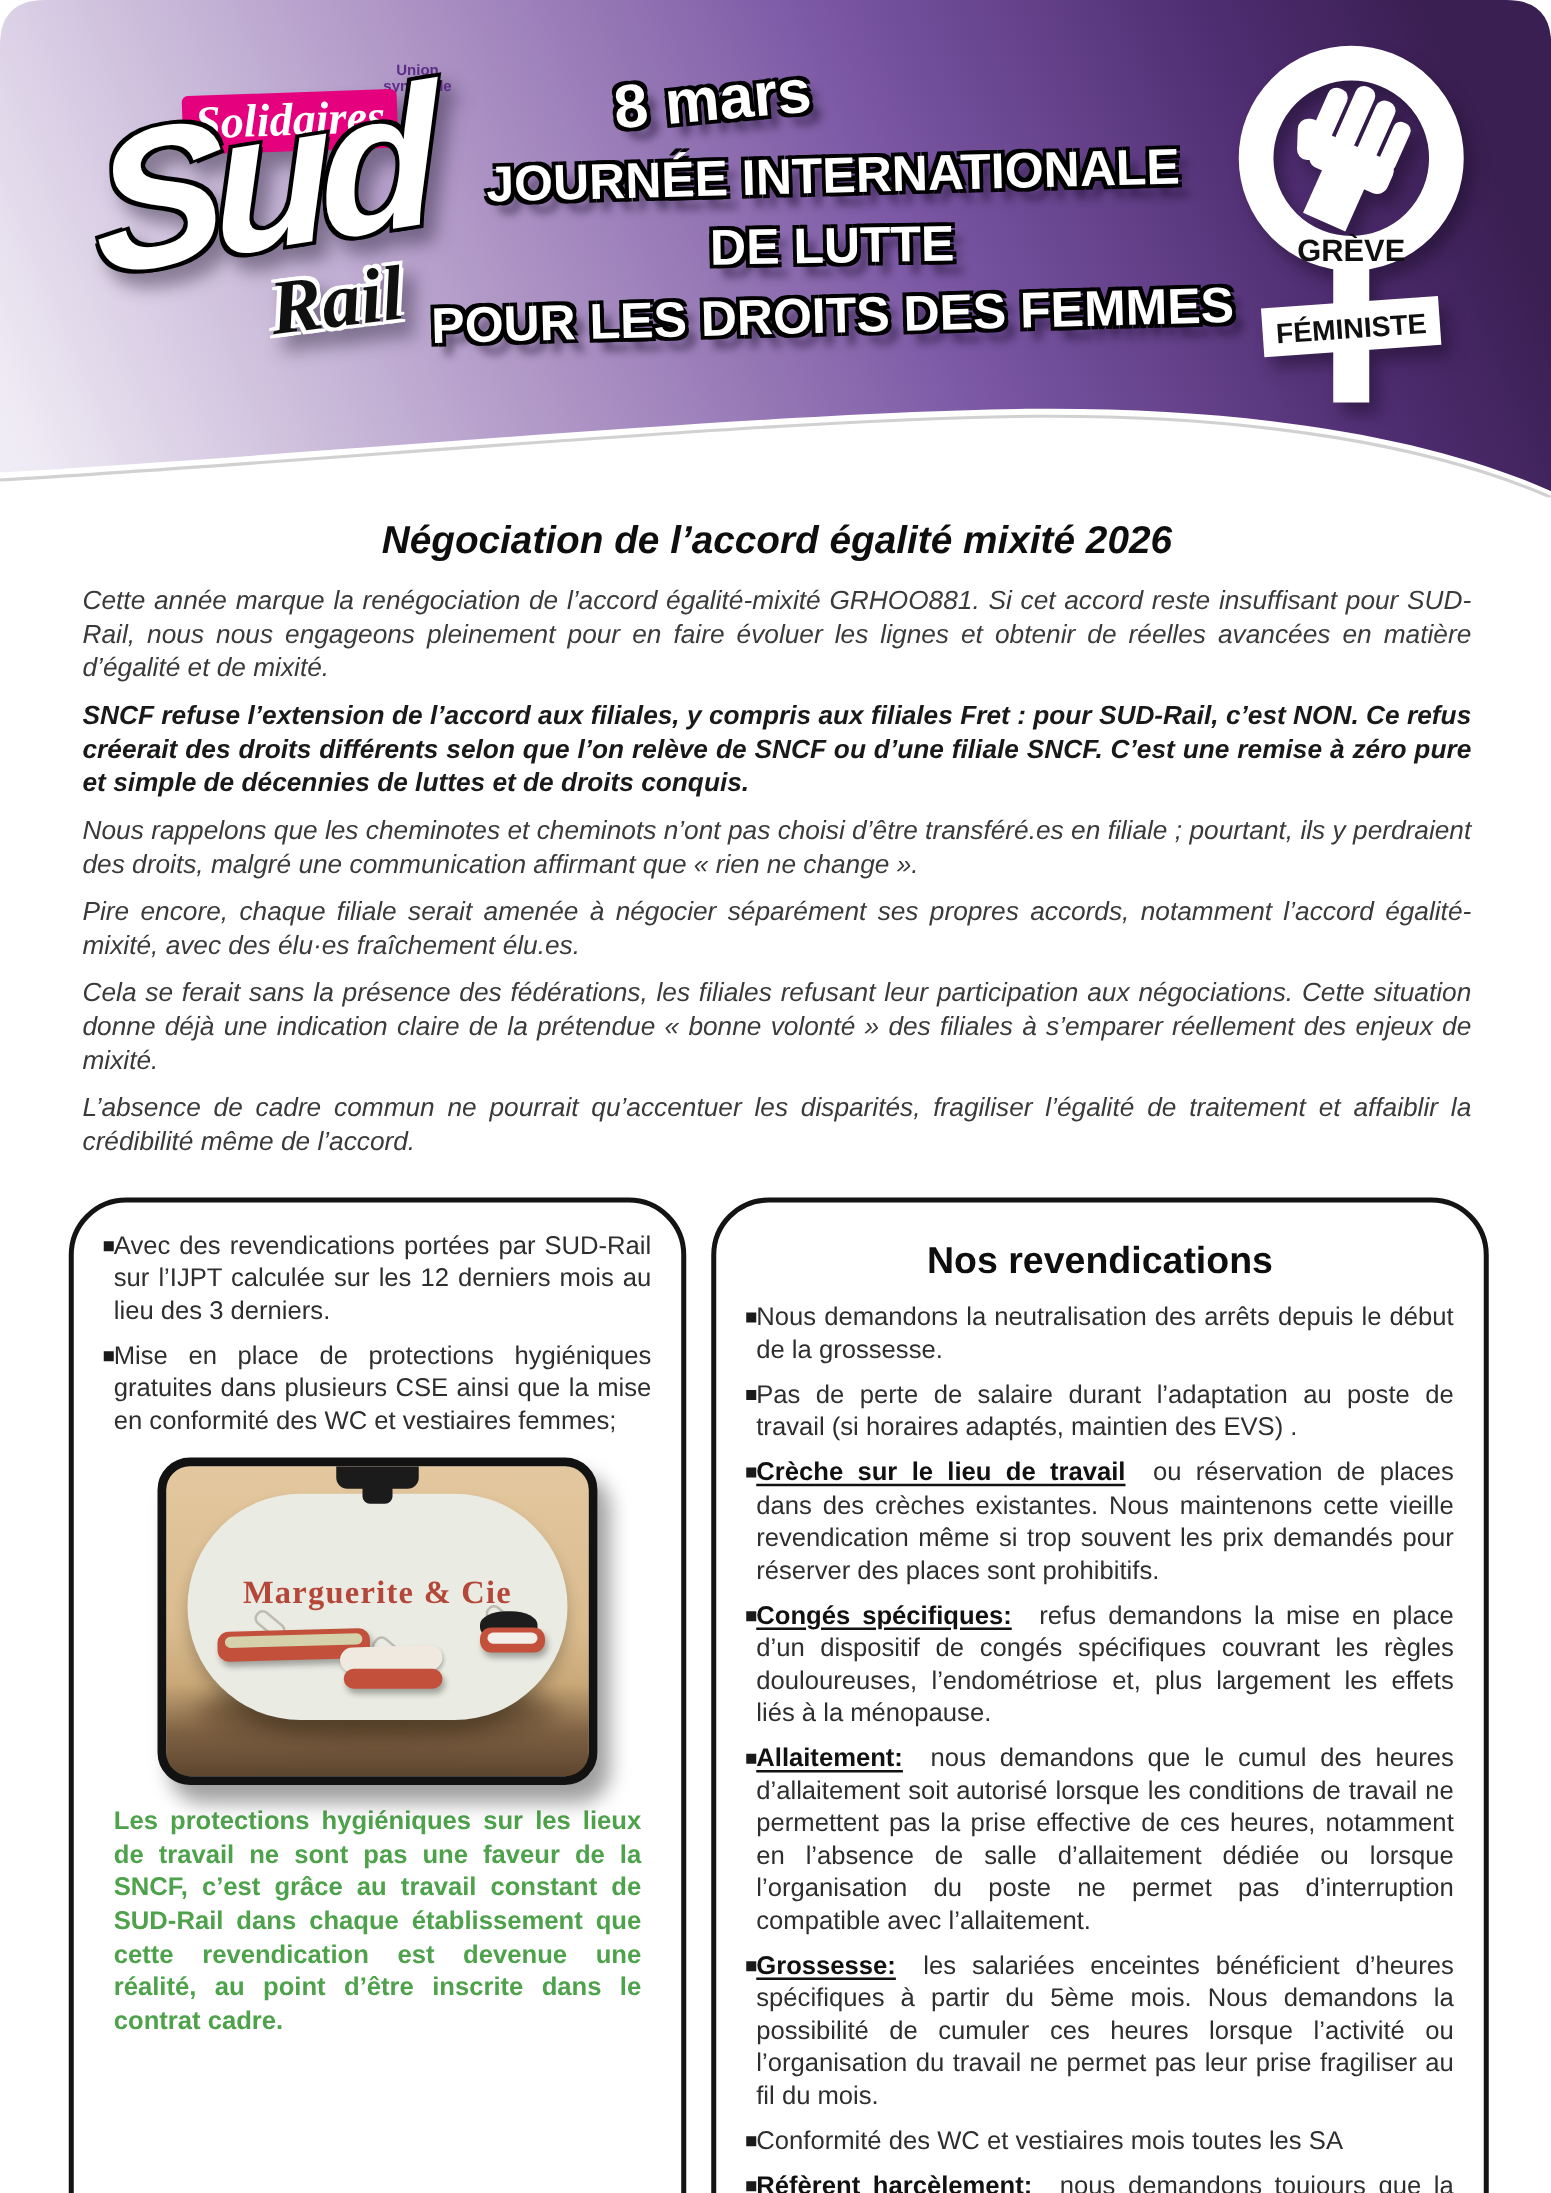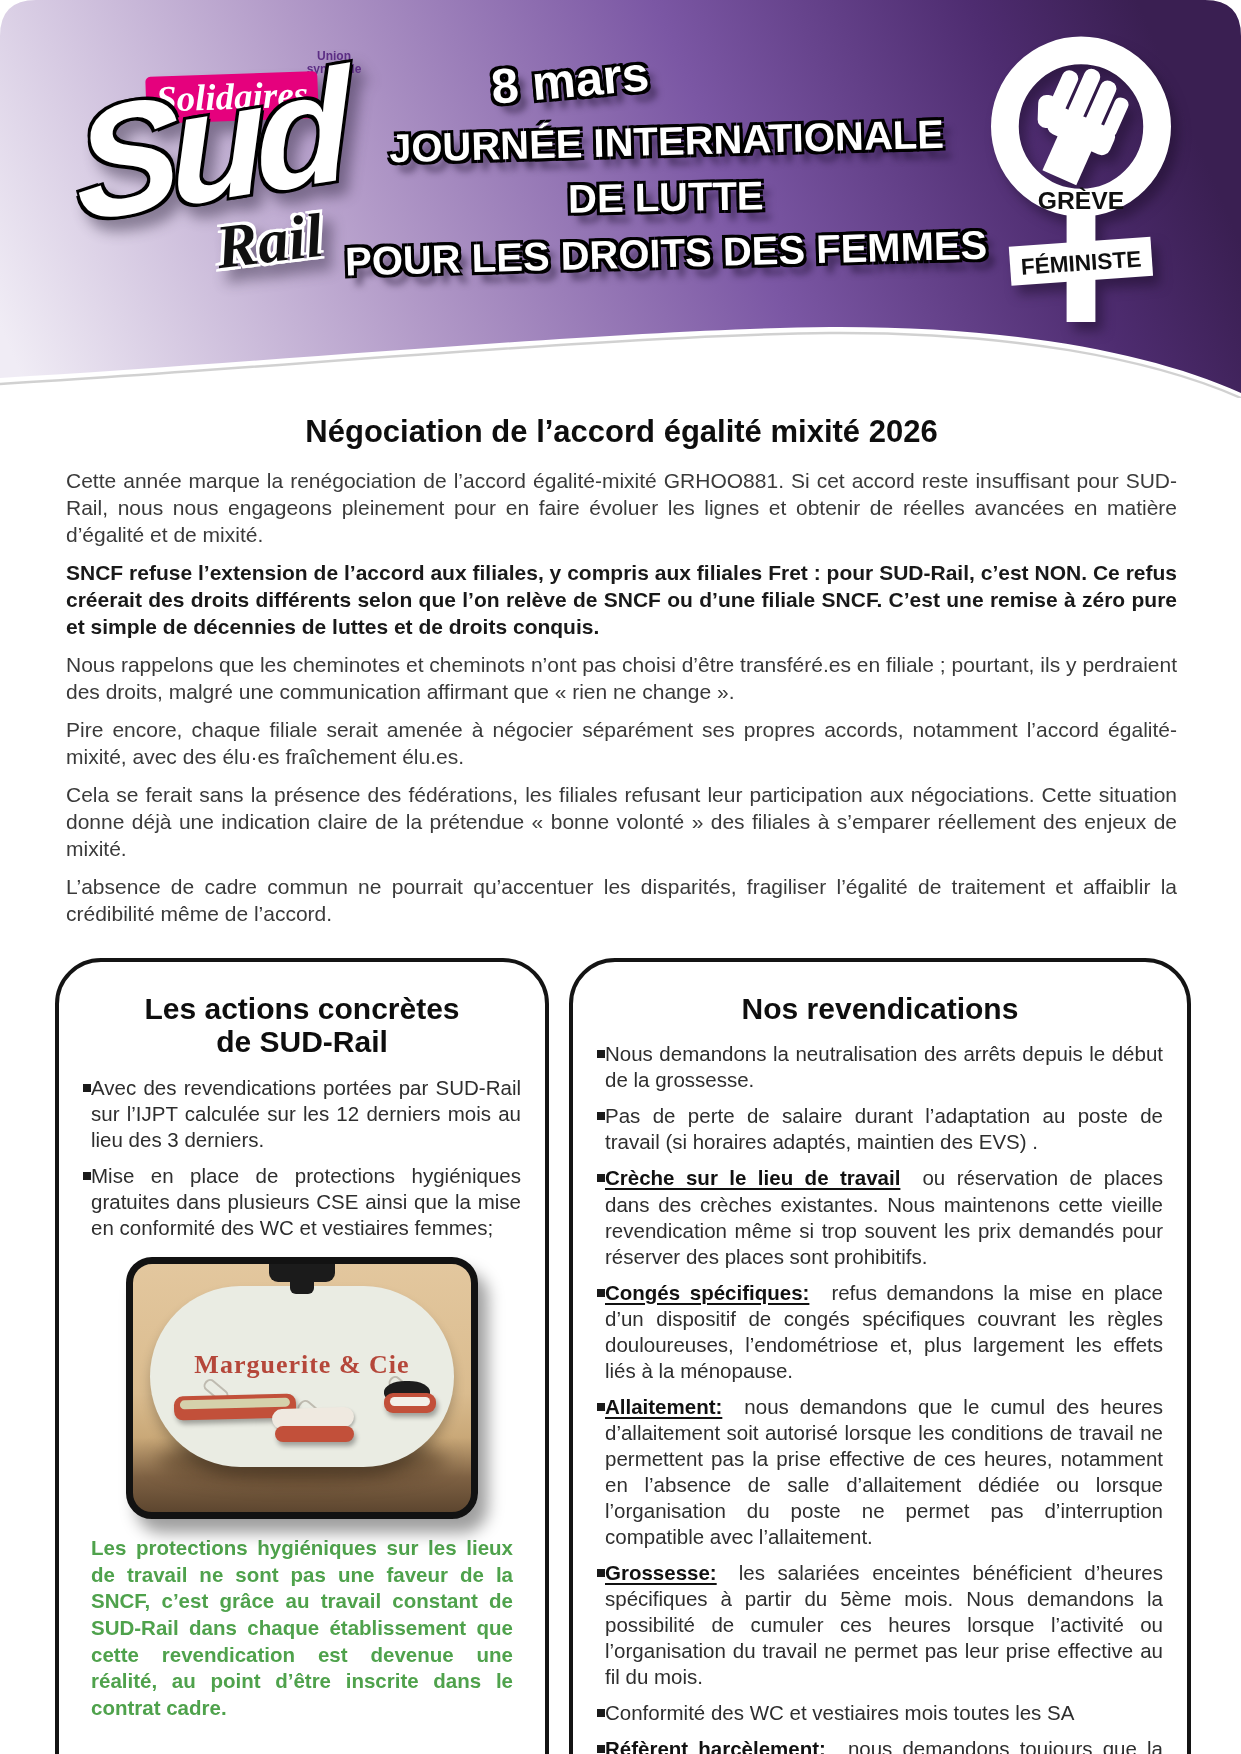--- a/index.html
+++ b/index.html
@@ -36,21 +36,21 @@
   .bt-l1{font-size:49px;transform:translateX(-96px) rotate(-5deg);}
   .bt-l2{font-size:40px;text-transform:uppercase;transform:rotate(-1.5deg);}
   .bt-l3{font-size:40px;text-transform:uppercase;transform:rotate(-1deg);}
   .bt-l4{font-size:40px;text-transform:uppercase;transform:rotate(-1.5deg);}
   
   .badge{position:absolute;right:52px;top:22px;width:216px;height:312px;
         filter:drop-shadow(7px 9px 6px rgba(25,12,40,.5));}
   .badge svg{width:100%;height:100%;display:block;}
   .badge-text{font-family:"Liberation Sans",sans-serif;}
   
-  .article{margin:16px 64px 0 66px;}
+  .article{margin:16px 64px 0 66px;font-style:italic;}
   .article-title{text-align:center;font-size:31px;font-weight:bold;color:#0e0e0e;
         margin:10px 0 18px;}
   .article p{font-size:21px;line-height:1.285;text-align:justify;color:#3a3a3a;
         margin:0 0 11px;}
   .article p.bold{font-weight:bold;color:#191919;}
   
   .boxes{display:flex;gap:20px;margin:30px 50px 0 55px;align-items:stretch;}
   .box{border:4px solid #141414;border-radius:46px;padding:22px 24px 18px;background:#fff;}
   .box-left{flex:0 0 438px;}
   .box-right{flex:1;}
@@ -160,24 +160,20 @@
   <p class="bold">SNCF refuse l’extension de l’accord aux filiales, y compris aux filiales Fret : pour SUD-Rail, c’est NON. Ce refus créerait des droits différents selon que l’on relève de SNCF ou d’une filiale SNCF. C’est une remise à zéro pure et simple de décennies de luttes et de droits conquis.</p>
   <p>Nous rappelons que les cheminotes et cheminots n’ont pas choisi d’être transféré.es en filiale ; pourtant, ils y perdraient des droits, malgré une communication affirmant que « rien ne change ».</p>
   <p>Pire encore, chaque filiale serait amenée à négocier séparément ses propres accords, notamment l’accord égalité-mixité, avec des élu·es fraîchement élu.es.</p>
   <p>Cela se ferait sans la présence des fédérations, les filiales refusant leur participation aux négociations. Cette situation donne déjà une indication claire de la prétendue « bonne volonté » des filiales à s’emparer réellement des enjeux de mixité.</p>
   <p>L’absence de cadre commun ne pourrait qu’accentuer les disparités, fragiliser l’égalité de traitement et affaiblir la crédibilité même de l’accord.</p>
 </main>
 
 <section class="boxes">
 
   <div class="box box-left">
-    <h2>
-      <span>Les actions concrètes</span><br>
-      <span>de SUD-Rail</span>
-    </h2>
     <ul class="blist">
       <li>
         <span class="sq"></span>
         <span>Avec des revendications portées par SUD-Rail sur l’IJPT calculée sur les 12 derniers mois au lieu des 3 derniers.</span>
       </li>
       <li>
         <span class="sq"></span>
         <span>Mise en place de protections hygiéniques gratuites dans plusieurs CSE ainsi que la mise en conformité des WC et vestiaires femmes;</span>
       </li>
     </ul>
@@ -222,21 +218,21 @@
       <li>
         <span class="sq"></span>
         <span><span class="lead">Congés spécifiques:</span><span>refus demandons la mise en place d’un dispositif de congés spécifiques couvrant les règles douloureuses, l’endométriose et, plus largement les effets liés à la ménopause.</span></span>
       </li>
       <li>
         <span class="sq"></span>
         <span><span class="lead">Allaitement:</span><span>nous demandons que le cumul des heures d’allaitement soit autorisé lorsque les conditions de travail ne permettent pas la prise effective de ces heures, notamment en l’absence de salle d’allaitement dédiée ou lorsque l’organisation du poste ne permet pas d’interruption compatible avec l’allaitement.</span></span>
       </li>
       <li>
         <span class="sq"></span>
-        <span><span class="lead">Grossesse:</span><span>les salariées enceintes bénéficient d’heures spécifiques à partir du 5ème mois. Nous demandons la possibilité de cumuler ces heures lorsque l’activité ou l’organisation du travail ne permet pas leur prise effective au fil du mois.</span></span>
+        <span><span class="lead">Grossesse:</span><span>les salariées enceintes bénéficient d’heures spécifiques à partir du 5ème mois. Nous demandons la possibilité de cumuler ces heures lorsque l’activité ou l’organisation du travail ne permet pas leur prise fragiliser au fil du mois.</span></span>
       </li>
       <li>
         <span class="sq"></span>
         <span>Conformité des WC et vestiaires mois toutes les SA</span>
       </li>
       <li>
         <span class="sq"></span>
         <span><span class="lead">Réfèrent harcèlement:</span><span>nous demandons toujours que la victime soit accompagnée par une personne de son choix.</span></span>
       </li>
     </ul>

